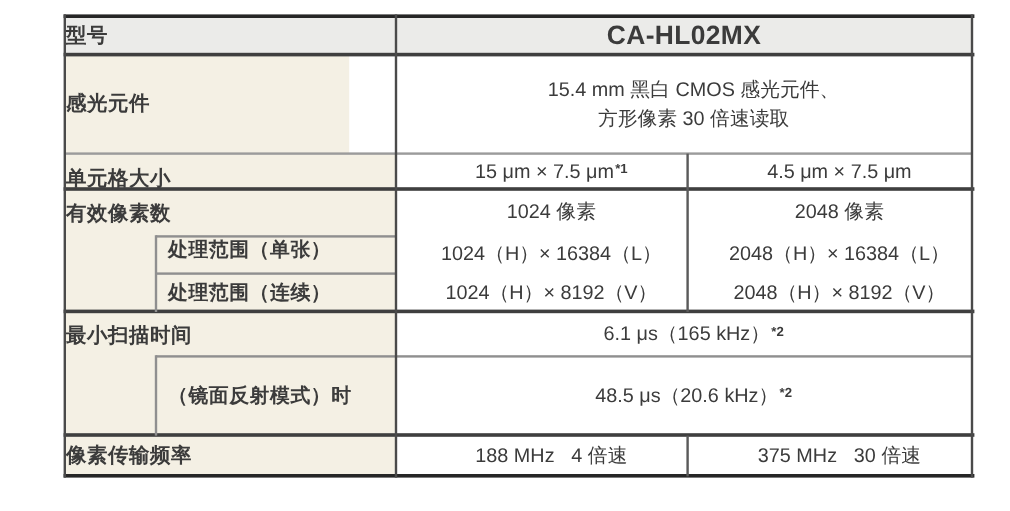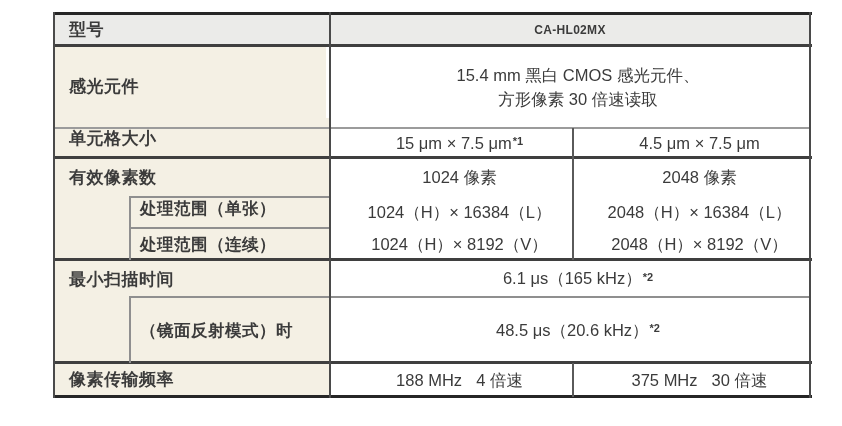--- a/index.html
+++ b/index.html
@@ -30,21 +30,21 @@
     align-items: center;
     overflow: hidden;
     line-height: 1.25;
   }
   .beige { background: #f4f0e4; }
   .grayhdr { background: #ebebe9; }
   .white { background: #ffffff; padding-left: 16px; }
   .label {
     font-weight: bold;
     font-size: 17px;
-    padding-left: 14px;
+    padding-left: 0;
     letter-spacing: 0.5px;
   }
   .label-top { align-items: flex-start; padding-top: 9px; }
   .val {
     font-size: 16.5px;
     justify-content: center;
     text-align: center;
   }
   .val-stack {
     flex-direction: column;
@@ -52,21 +52,21 @@
   }
   .val-stack .vrow {
     display: flex;
     align-items: center;
     justify-content: center;
     width: 100%;
     white-space: nowrap;
   }
   .model-val {
     font-weight: bold;
-    font-size: 12px;
+    font-size: 22px;
     justify-content: center;
     letter-spacing: 0.3px;
   }
   .sub-label {
     font-weight: bold;
     font-size: 16.5px;
     padding-left: 10px;
     letter-spacing: 0.5px;
     white-space: nowrap;
   }
@@ -87,27 +87,27 @@
 </style>
 </head>
 <body>
 
 <div class="stage">
   <div class="spec-table">
 
     <div class="cell grayhdr label" style="left:0;top:0;width:275px;height:32px">型号</div>
     <div class="cell grayhdr model-val" style="left:275px;top:0;width:480px;height:32px">CA-HL02MX</div>
 
-    <div class="cell beige label" style="left:0;top:32px;width:271px;height:82px">感光元件</div>
+    <div class="cell beige label" style="left:0;top:32px;width:236px;height:82px">感光元件</div>
     <div class="cell white val two-line" style="left:275px;top:32px;width:480px;height:82px">
       <span>15.4 mm 黑白 CMOS 感光元件、</span>
       <span>方形像素 30 倍速读取</span>
     </div>
 
-    <div class="cell beige label" style="left:0;top:104px;width:275px;height:41px">单元格大小</div>
+    <div class="cell beige label" style="left:0;top:114px;width:275px;height:41px">单元格大小</div>
     <div class="cell white val" style="left:275px;top:114px;width:243px;height:30px">
       <span>15 μm × 7.5 μm</span>
         <sup class="fnote">*1</sup>
     </div>
     <div class="cell white val" style="left:518px;top:114px;width:237px;height:30px">4.5 μm × 7.5 μm</div>
 
     <div class="cell beige label label-top" style="left:0;top:144px;width:275px;height:102px">有效像素数</div>
     <div class="cell beige sub-label" style="left:75px;top:183px;width:200px;height:23px">处理范围（单张）</div>
     <div class="cell beige sub-label" style="left:75px;top:214px;width:200px;height:32px">处理范围（连续）</div>
     <div class="cell white val val-stack" style="left:275px;top:144px;width:243px;height:102px">

